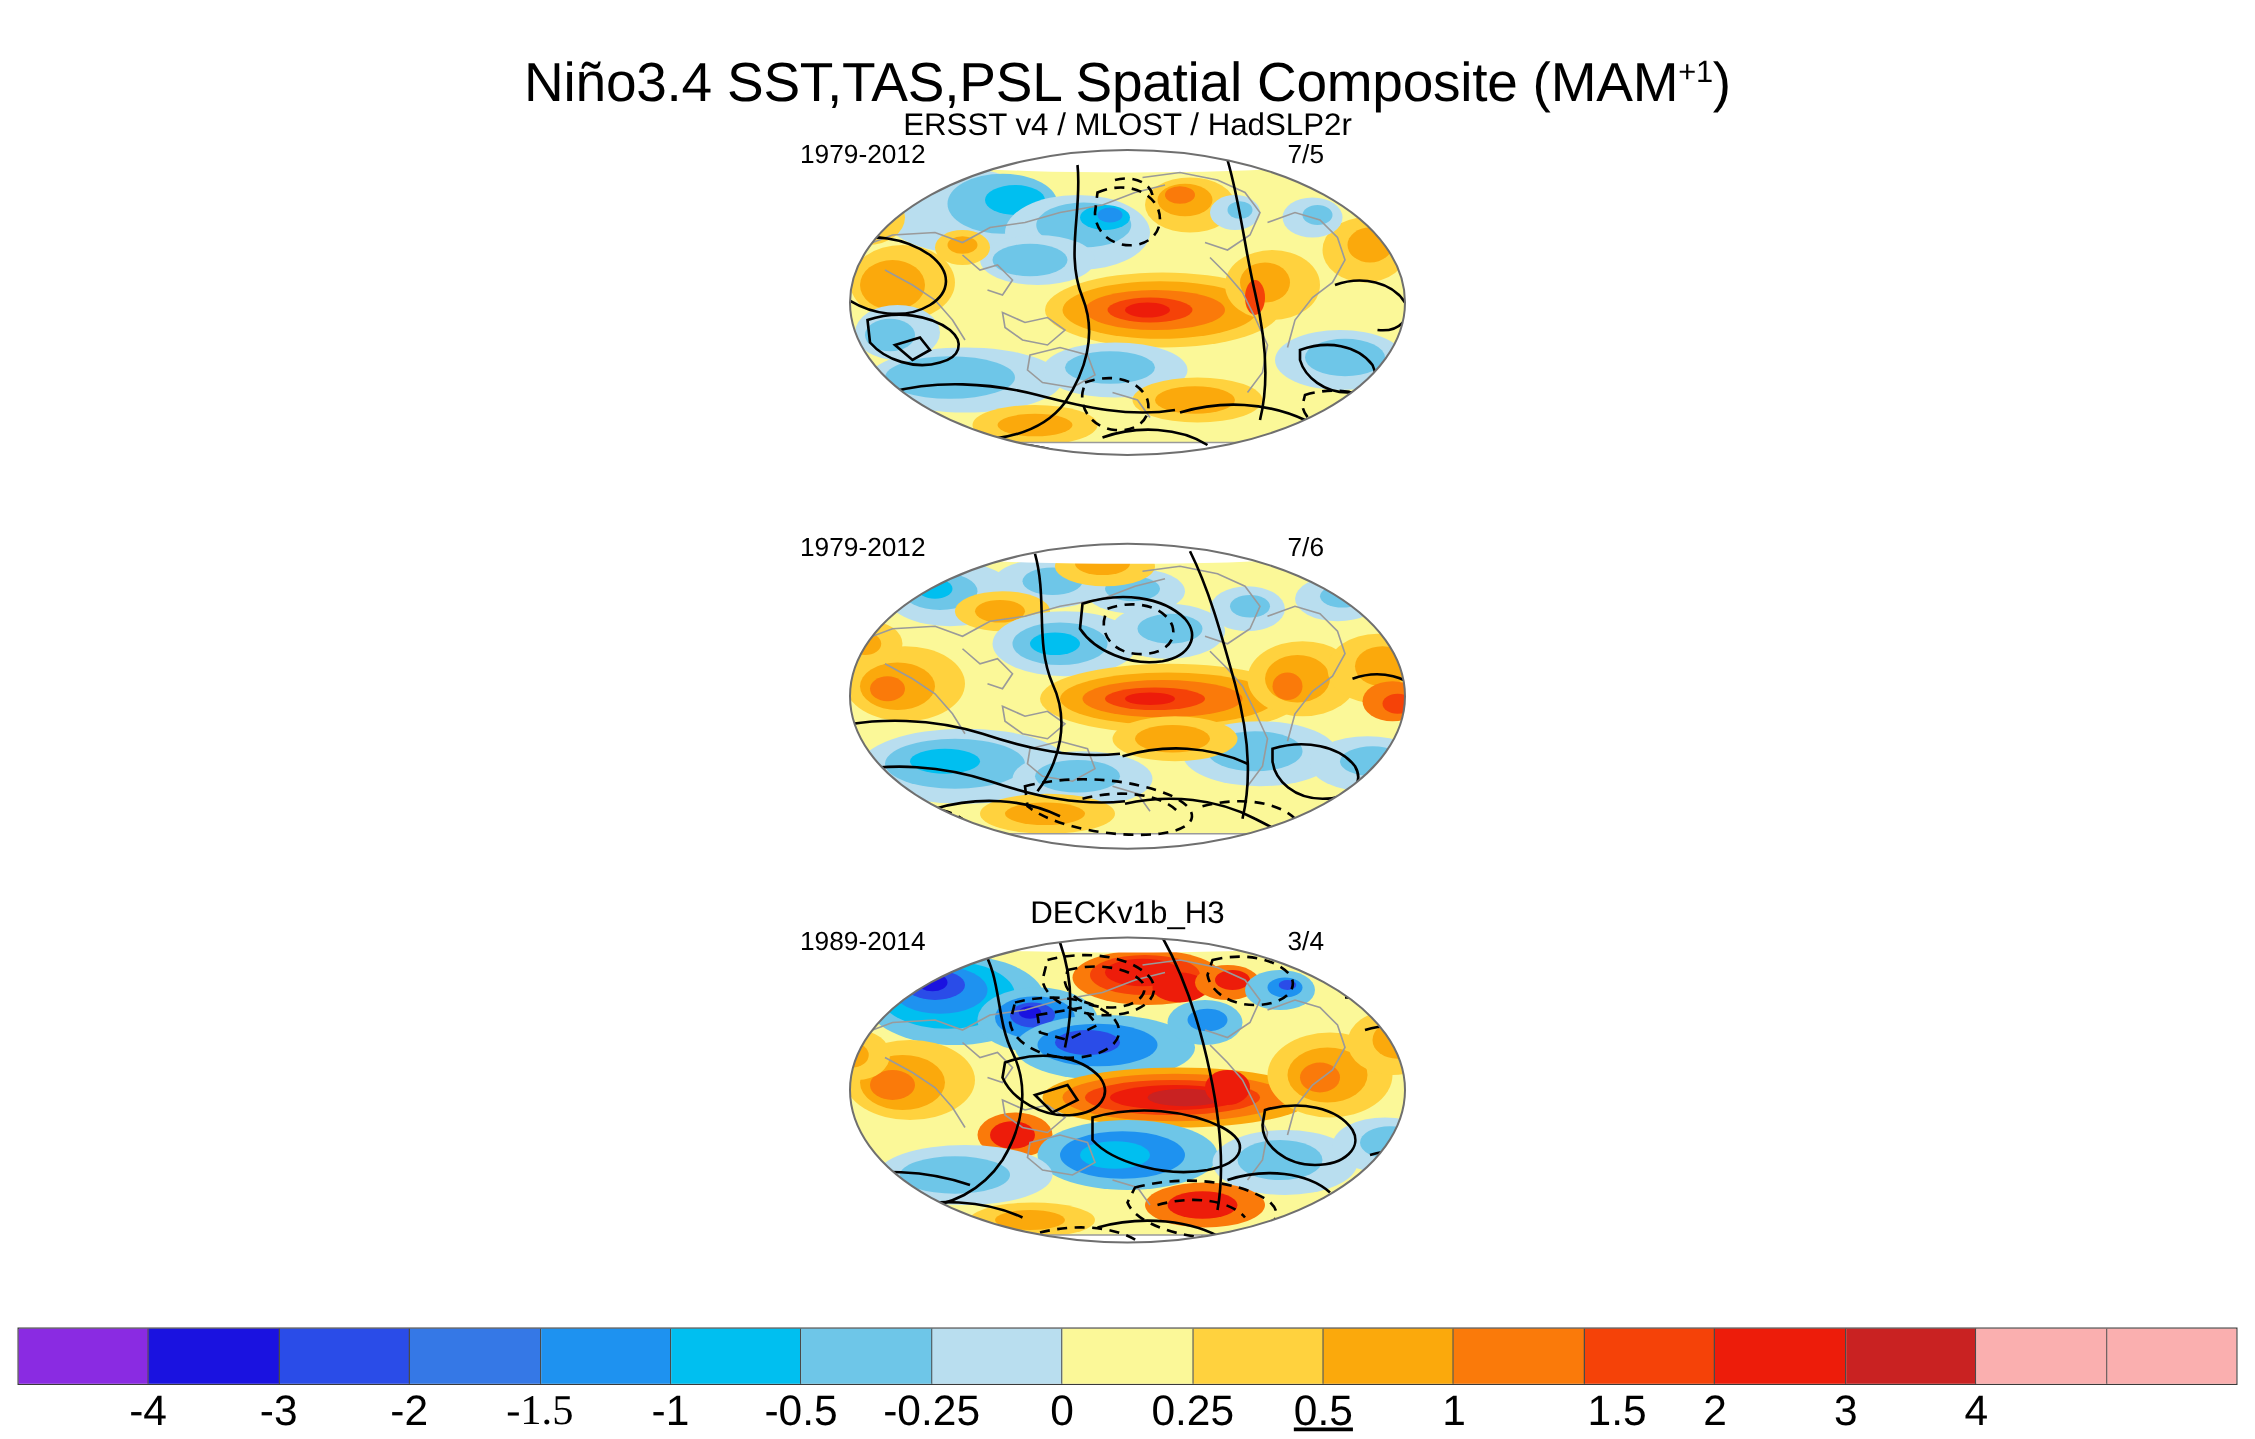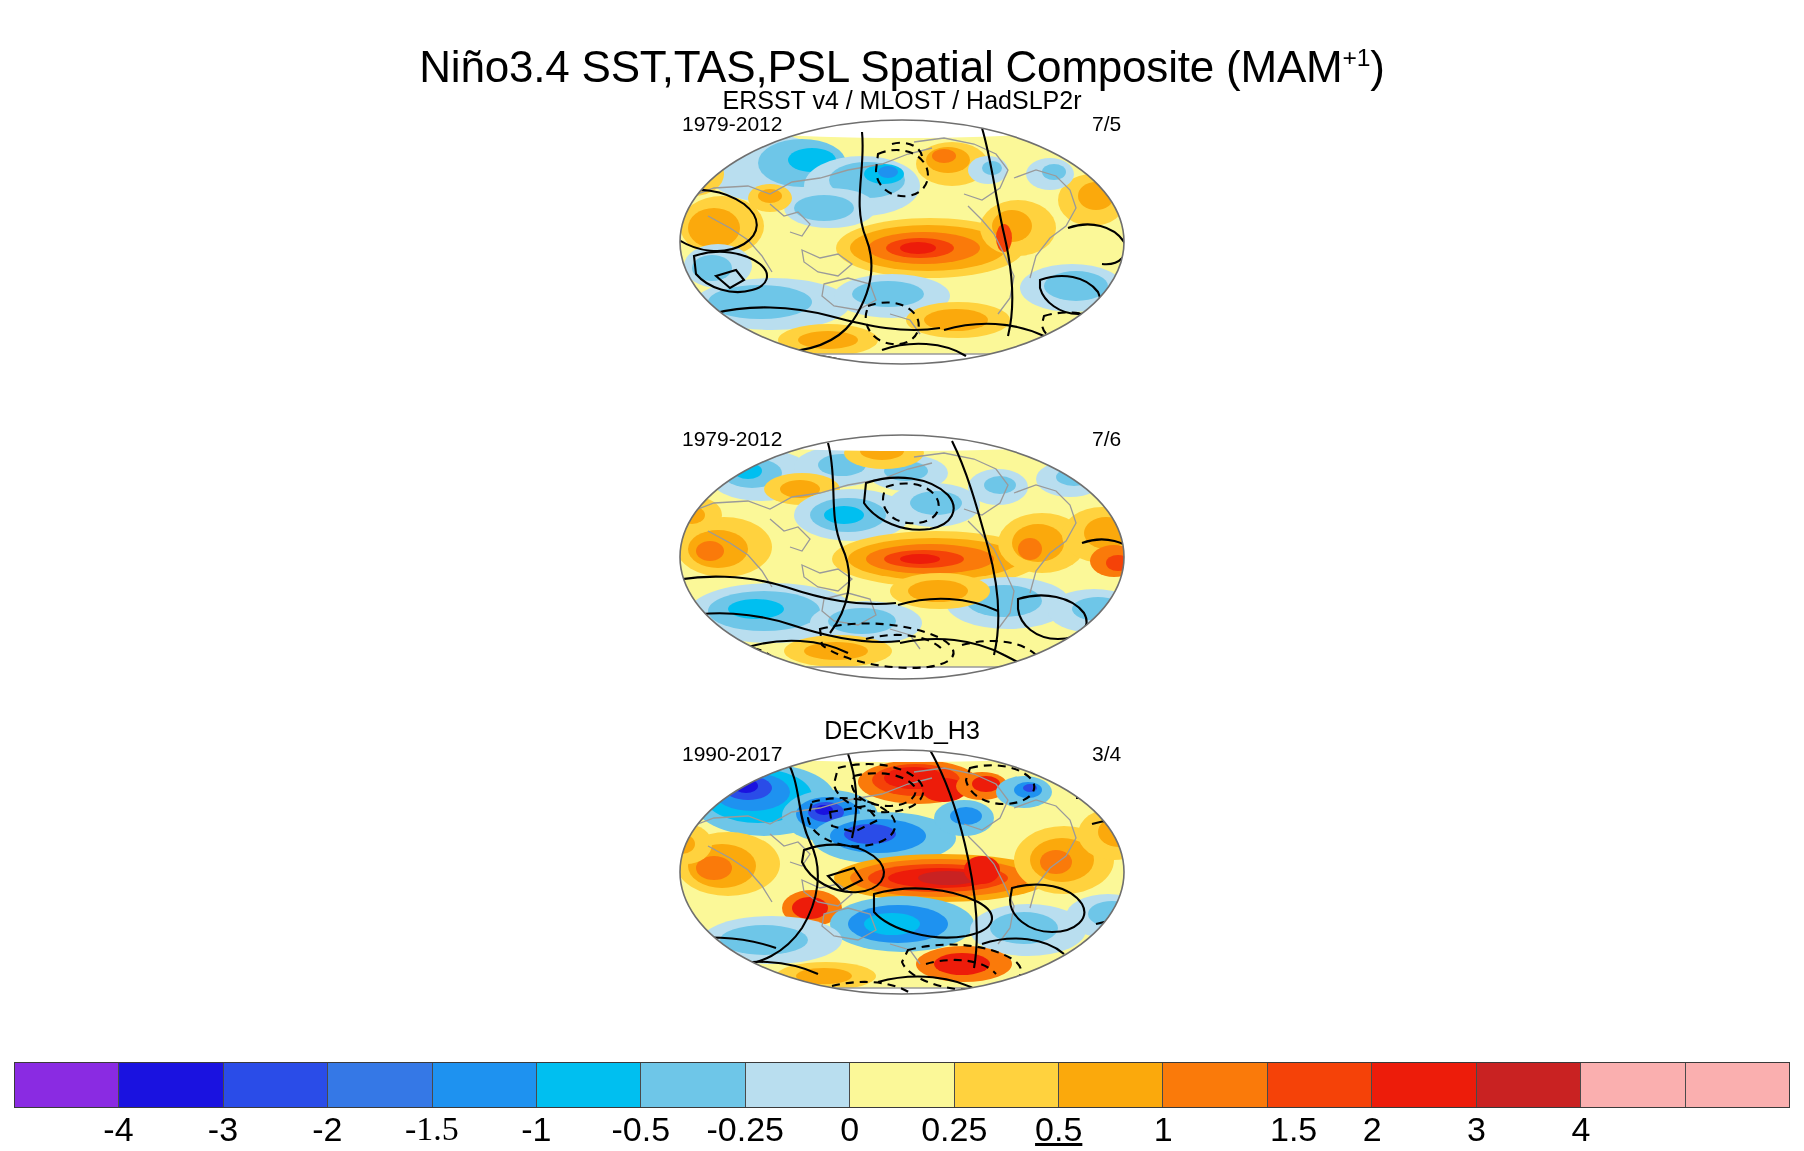--- a/index.html
+++ b/index.html
@@ -58,28 +58,28 @@
     left: 0;
     top: 0;
     width: 1804px;
     text-align: center;
     font-size: 25px;
     white-space: nowrap;
   }
   .panel-period {
     position: absolute;
     top: 26px;
-    left: 682px;
+    left: 640px;
     font-size: 21px;
     white-space: nowrap;
   }
   .panel-count {
     position: absolute;
     top: 26px;
-    left: 1092px;
+    left: 1030px;
     font-size: 21px;
     white-space: nowrap;
   }
   .map-wrap {
     position: absolute;
     top: 22px;
     left: 652px;
     width: 500px;
     height: 292px;
   }
@@ -362,21 +362,21 @@
         </g>
         <ellipse cx="250" cy="134" rx="222" ry="122" fill="none" stroke="#6f6f6f" stroke-width="1.6"></ellipse>
       </svg>
     </div>
   </div>
 
   <div class="panel">
     <div class="panel-header">
       <div class="panel-title">DECKv1b_H3</div>
     </div>
-    <div class="panel-period">1990-2017</div>
+    <div class="panel-period">1989-2014</div>
     <div class="panel-count">3/4</div>
     <div class="map-wrap">
       <svg class="map-svg" viewBox="0 0 500 292" preserveAspectRatio="none">
         <defs>
           <clipPath id="globe3">
               <ellipse cx="250" cy="134" rx="222" ry="122"></ellipse>
             </clipPath>
         </defs>
         <g clip-path="url(#globe3)">
           <rect x="0" y="0" width="500" height="292" fill="#FBF898"></rect>

